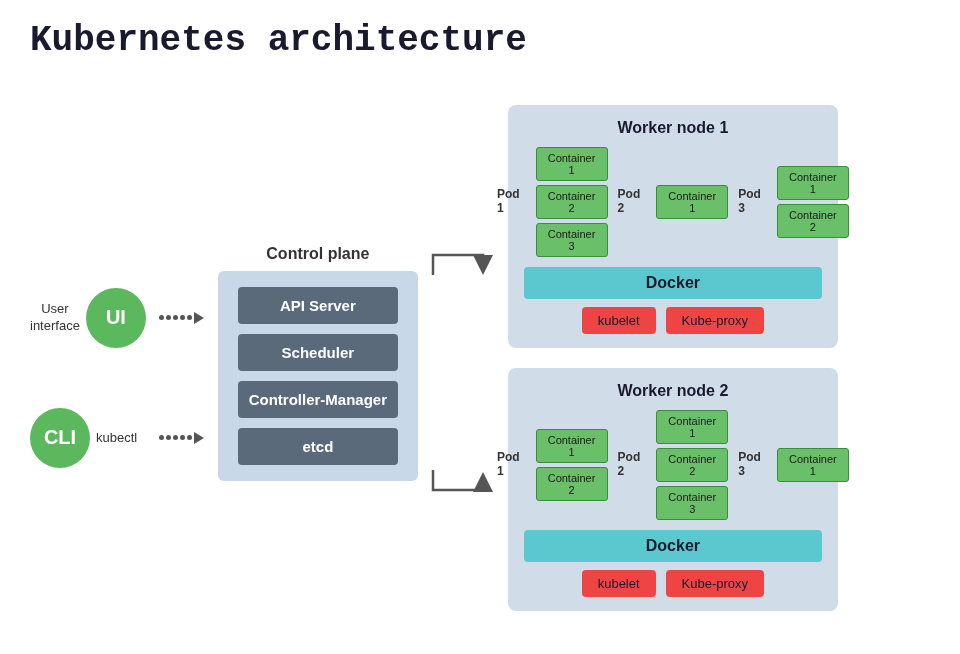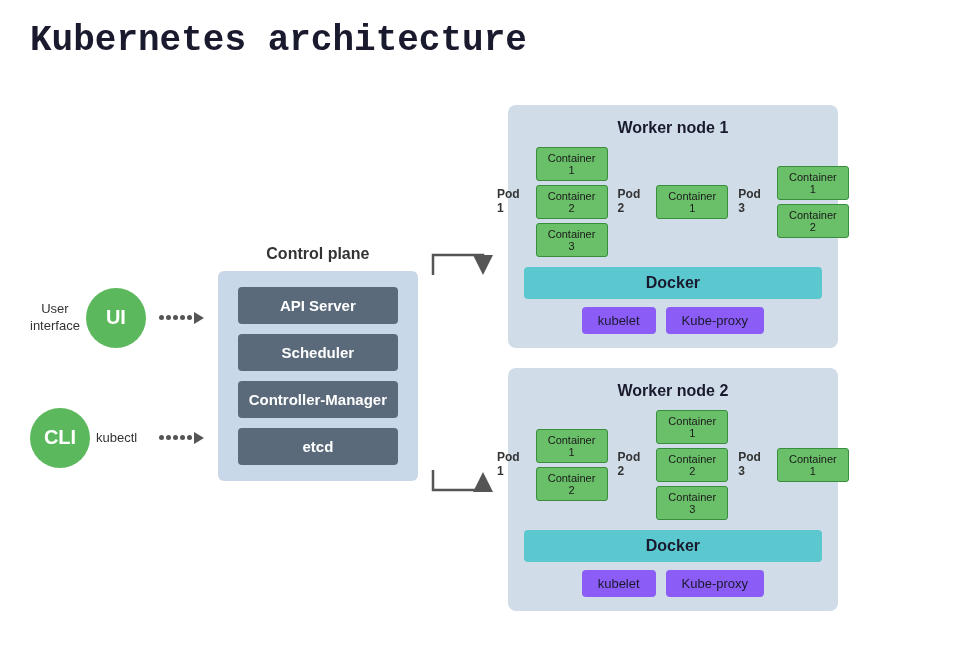--- a/index.html
+++ b/index.html
@@ -195,21 +195,21 @@
       color: #1a1a2e;
       margin-bottom: 8px;
     }
     .bottom-row {
       display: flex;
       flex-direction: row;
       gap: 10px;
       justify-content: center;
     }
     .bottom-box {
-      background: #8b5cf6;
+      background: #ef4444;
       border-radius: 4px;
       padding: 6px 16px;
       font-size: 13px;
       color: #1a1a2e;
       font-weight: 500;
       text-align: center;
     }
     .diagram-wrapper {
       position: relative;
       width: 100%;

